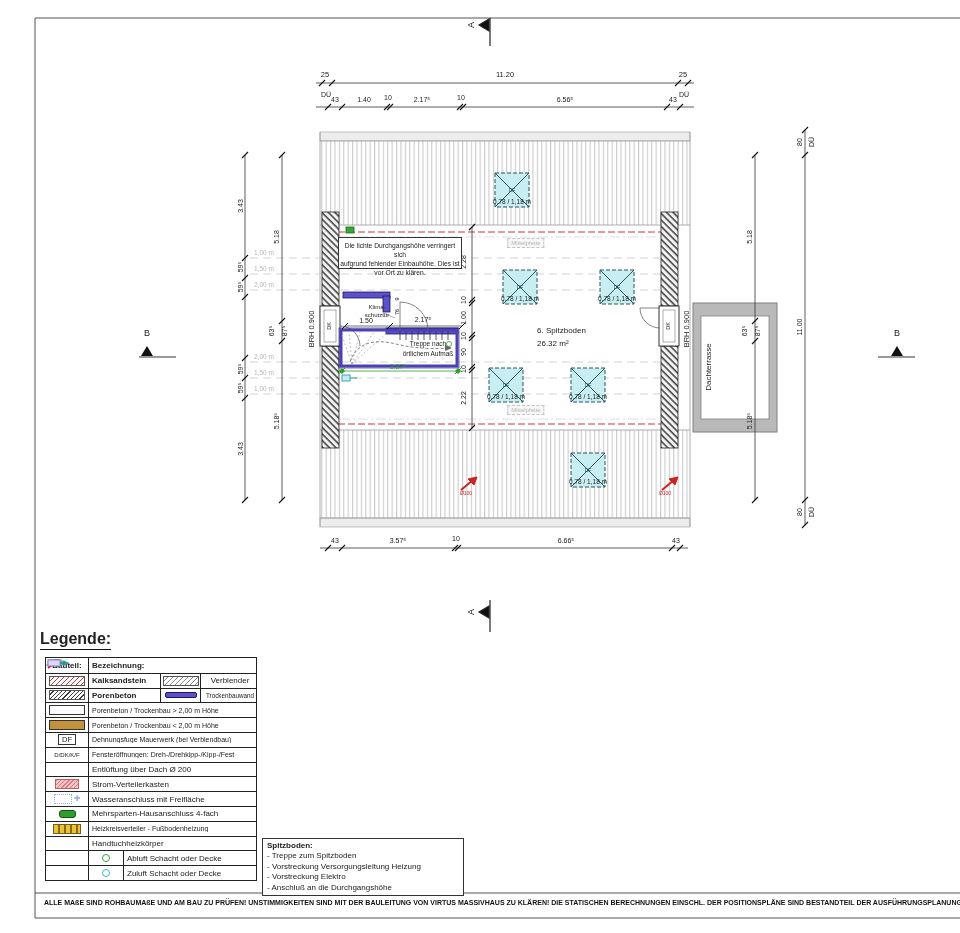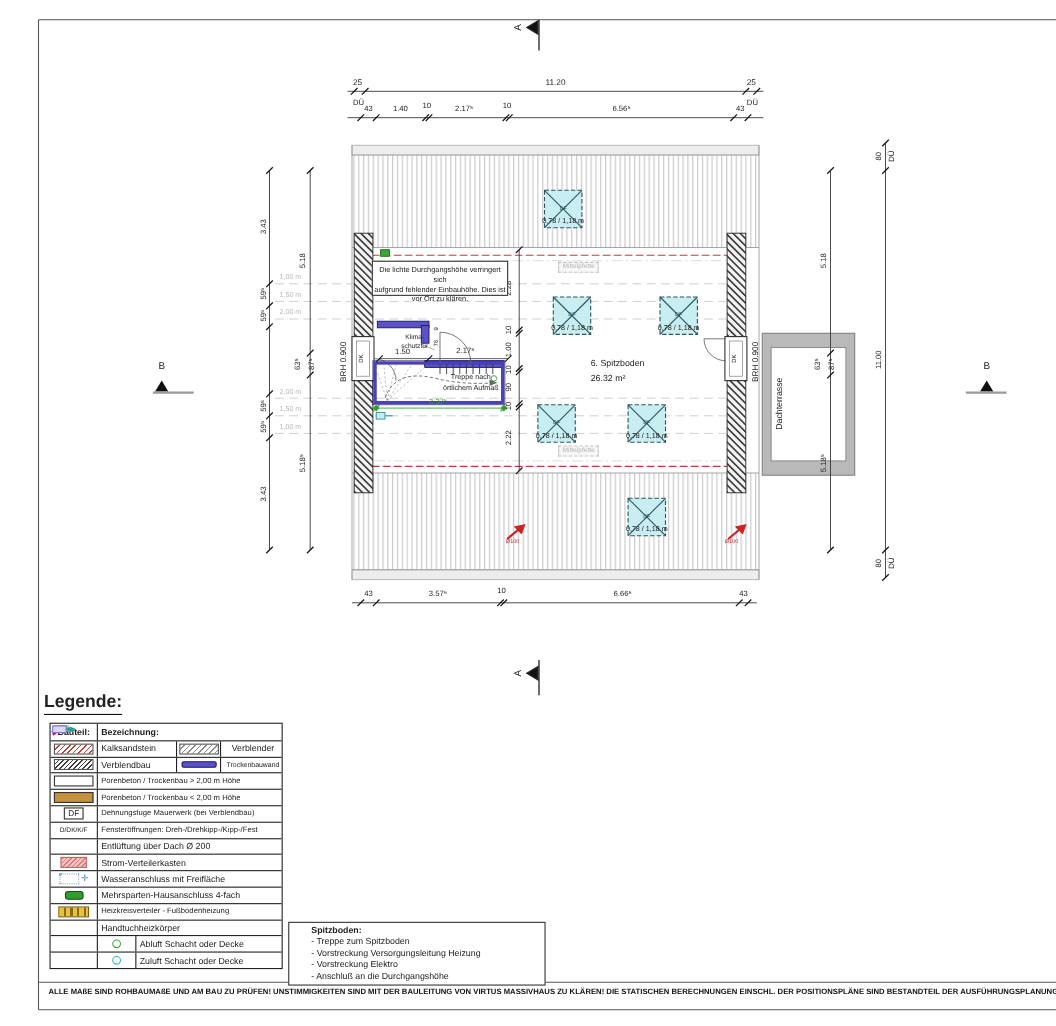--- a/index.html
+++ b/index.html
@@ -23,21 +23,21 @@
   
   .legend-title{position:absolute;left:40px;top:630px;font-size:16px;font-weight:bold;
                 border-bottom:1.6px solid #111;padding-bottom:1px;}
   .lt{position:absolute;left:45px;top:657px;width:210px;border:1.2px solid #222;background:#fff;}
   .lt-row{display:flex;align-items:center;height:14.8px;border-top:1px solid #222;box-sizing:border-box;}
   .lt-row:first-child{border-top:none;}
   .lt-c1{width:43px;min-width:43px;height:100%;border-right:1px solid #222;display:flex;
          align-items:center;justify-content:center;box-sizing:border-box;}
   .lt-c2{flex:1;padding-left:3px;font-size:8px;white-space:nowrap;overflow:hidden;}
   .lt-c2a{width:72px;min-width:72px;border-right:1px solid #222;height:100%;display:flex;align-items:center;
-          padding-left:3px;font-size:8px;box-sizing:border-box;}
+          padding-left:3px;font-size:8px;box-sizing:border-box;font-weight:bold;}
   .lt-c1b{width:40px;min-width:40px;border-right:1px solid #222;height:100%;display:flex;align-items:center;
           justify-content:center;box-sizing:border-box;}
   .lt-c2b{flex:1;padding-left:3px;font-size:8px;white-space:nowrap;text-align:center;}
   .lt-cm{width:35px;min-width:35px;border-right:1px solid #222;height:100%;display:flex;align-items:center;
          justify-content:center;box-sizing:border-box;}
   .f7{font-size:7px !important;}.f63{font-size:6.3px !important;}
   .sw-ks{width:34px;height:8px;border:1px solid #555;background:repeating-linear-gradient(135deg,#fff 0 2.5px,#c23a3a 2.5px 3.5px);}
   .sw-vb{width:34px;height:8px;border:1px solid #555;background:repeating-linear-gradient(135deg,#fff 0 2.5px,#8a8a8a 2.5px 3.5px);}
   .sw-pb{width:34px;height:8px;border:1px solid #555;background:repeating-linear-gradient(135deg,#fff 0 2px,#3a3a3a 2px 3px);}
   .sw-tb{width:30px;height:4px;background:#5b51c8;border:1px solid #1c1464;border-radius:2px;}
@@ -51,21 +51,21 @@
   .sw-wplus{color:#5b7fd4;font-size:8px;font-weight:bold;margin-left:2px;line-height:1;}
   .sw-mehr{width:15px;height:6px;background:#2e9e2e;border:1px solid #145214;border-radius:3px;}
   .sw-heiz{width:26px;height:8px;border:1px solid #7a5a10;background:
      repeating-linear-gradient(90deg,#e8c33a 0 4px,#8a6a1a 4px 6px);}
   .circ-g{width:6px;height:6px;border:1.3px solid #3aa53a;border-radius:50%;}
   .circ-c{width:6px;height:6px;border:1.3px solid #35b8c8;border-radius:50%;}
   
   .df-block{position:absolute;left:262px;top:789px;width:355px;font-size:8.5px;line-height:10.8px;}
   .df-title{font-weight:bold;}
   .spitz-box{position:absolute;left:262px;top:838px;width:192px;border:1px solid #333;
-             padding:2px 20px;font-size:8px;line-height:10.4px;background:#fff;}
+             padding:2px 4px;font-size:8px;line-height:10.4px;background:#fff;}
   .spitz-title{font-weight:bold;}
   .footer-note{position:absolute;left:44px;top:899px;width:912px;font-size:7px;font-weight:bold;
                white-space:nowrap;color:#111;}
 </style>
 </head>
 <body>
 
 <div id="page">
 
   <svg width="960" height="933" viewBox="0 0 960 933">
@@ -377,21 +377,21 @@
       <div class="lt-c2a">Kalksandstein</div>
       <div class="lt-c1b">
           <div class="sw-vb"></div>
         </div>
       <div class="lt-c2b">Verblender</div>
     </div>
     <div class="lt-row">
       <div class="lt-c1">
           <div class="sw-pb"></div>
         </div>
-      <div class="lt-c2a">Verblendbau</div>
+      <div class="lt-c2a">Porenbeton</div>
       <div class="lt-c1b">
           <div class="sw-tb"></div>
         </div>
       <div class="lt-c2b f63">Trockenbauwand</div>
     </div>
     <div class="lt-row">
       <div class="lt-c1">
           <div class="sw-wh"></div>
         </div>
       <div class="lt-c2 f7">Porenbeton / Trockenbau &gt; 2,00 m Höhe</div>

